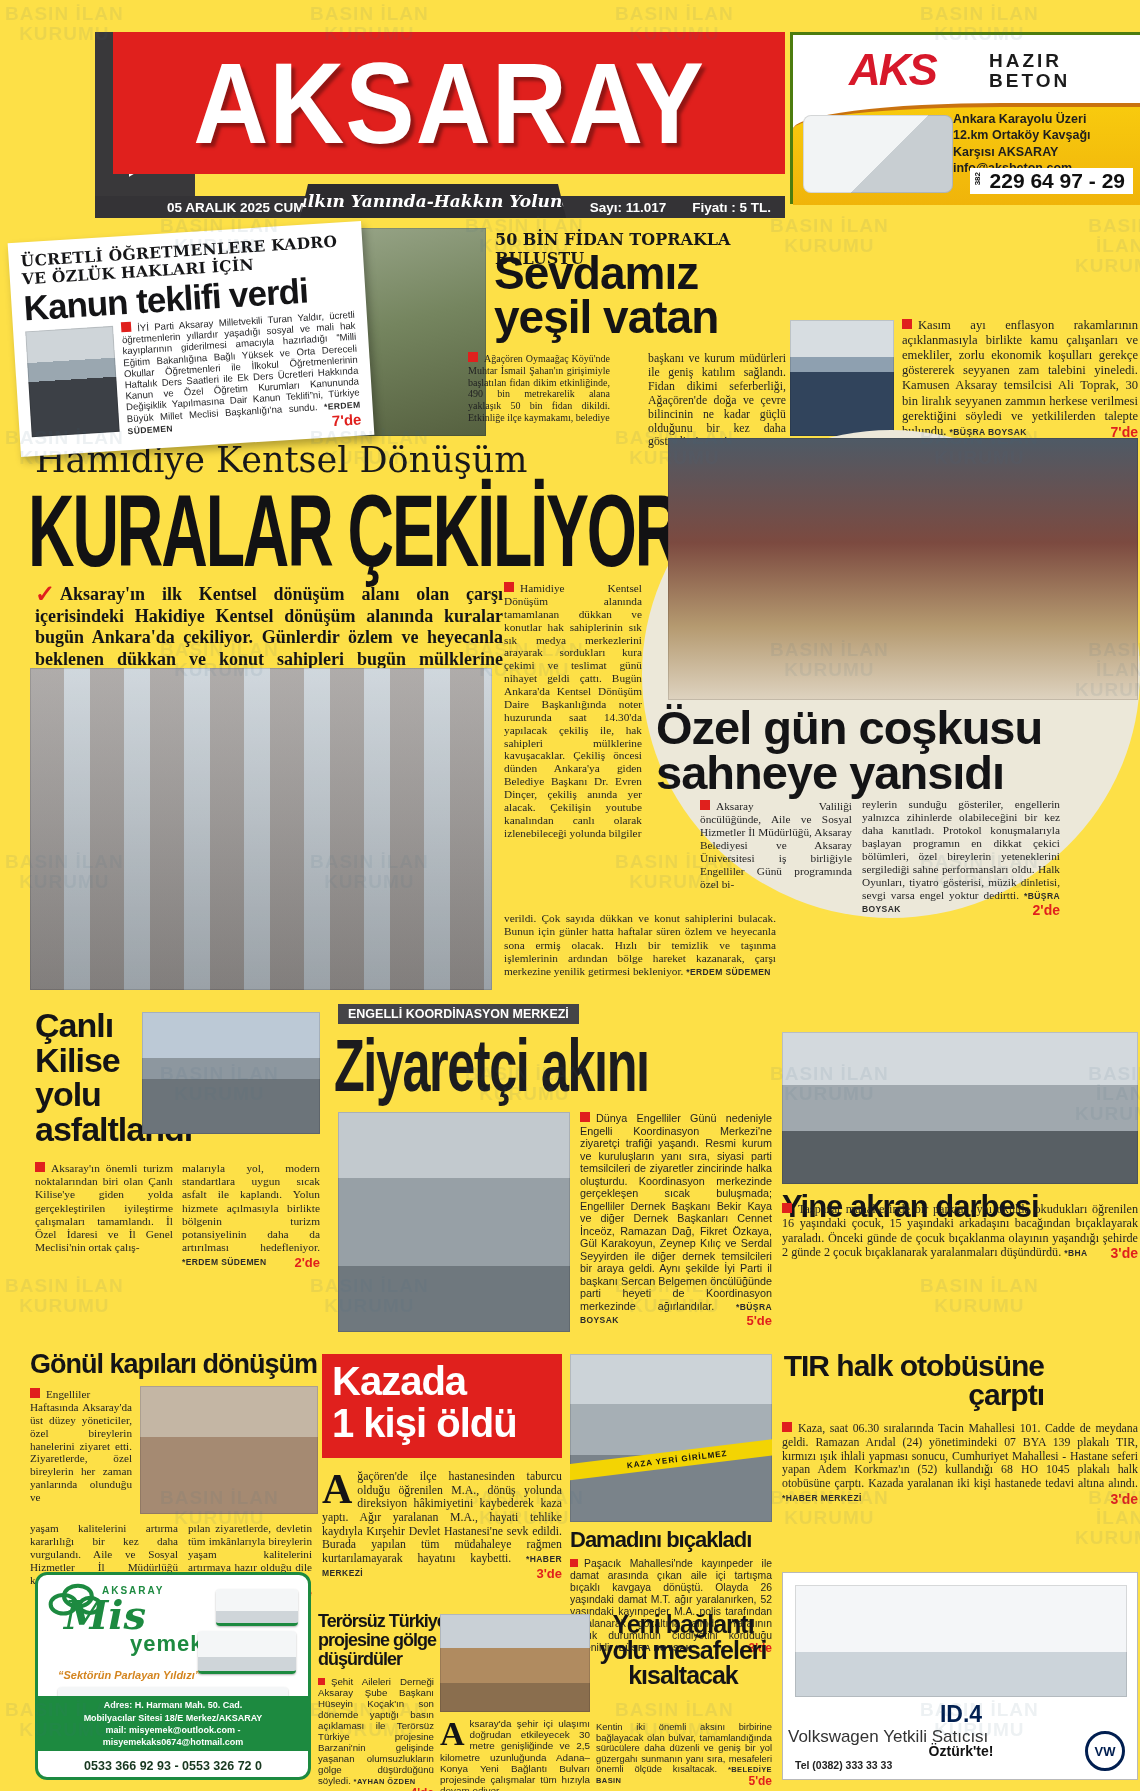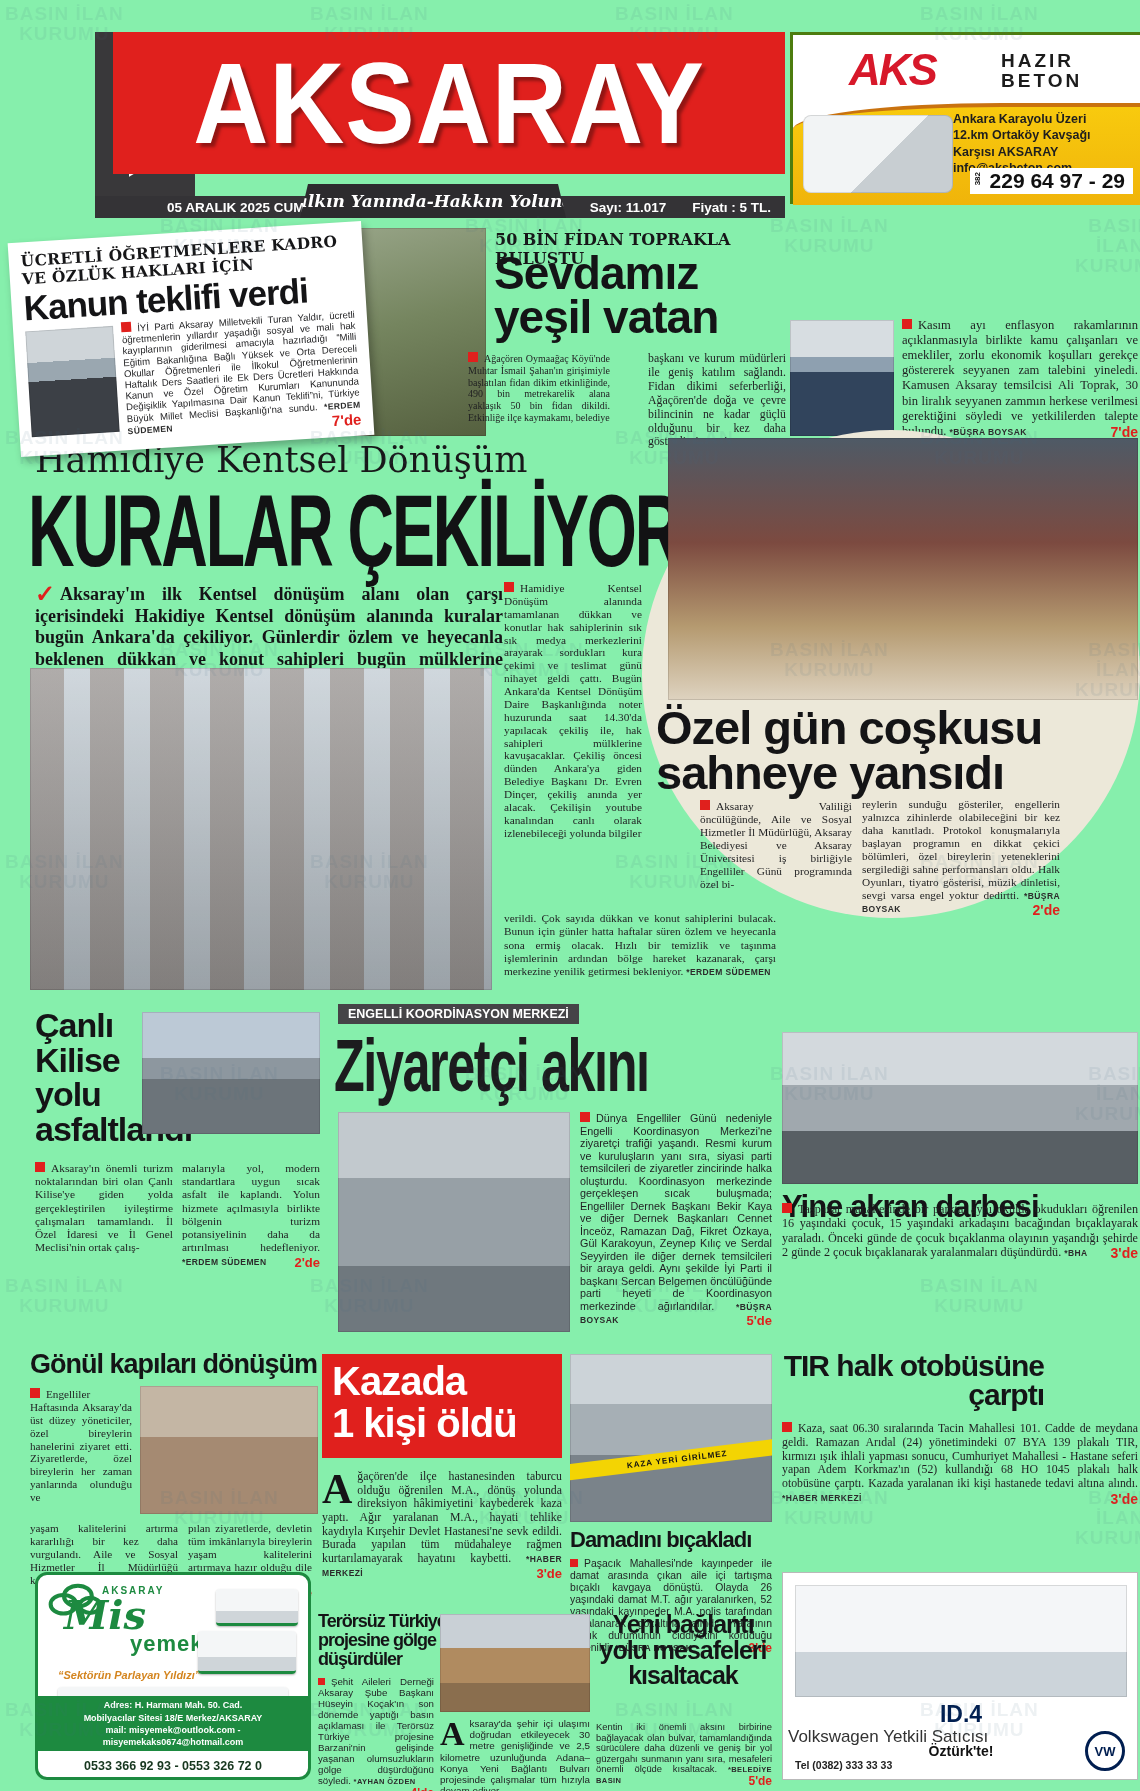--- a/index.html
+++ b/index.html
@@ -1,16 +1,16 @@
 <!DOCTYPE html>
 <html><head>
 <meta charset="utf-8">
 <style>
   html,body{margin:0;padding:0;background:#e9e9e9;}
-  .page{position:relative;width:1140px;height:1791px;background:#86efac;overflow:hidden;
+  .page{position:relative;width:1140px;height:1791px;background:#fde047;overflow:hidden;
         font-family:"Liberation Sans",sans-serif;color:#1c1c1e;margin:0 auto;}
   .abs{position:absolute;}
   
   #wm{position:absolute;inset:0;z-index:60;pointer-events:none;}
   .wm-item{position:absolute;font-weight:bold;font-size:19px;line-height:1.05;text-align:center;
            letter-spacing:1px;color:#446a80;opacity:0.09;font-family:"Liberation Sans",sans-serif;}
   
   .yeni-block{left:95px;top:32px;width:100px;height:168px;background:#39383a;z-index:1;
               display:flex;align-items:center;justify-content:center;}
   .yeni-text{writing-mode:vertical-rl;transform:rotate(180deg);color:#fff;font-weight:800;
@@ -22,21 +22,21 @@
   .date-bar{left:95px;top:196px;width:690px;height:22px;background:#343336;z-index:2;
             display:flex;align-items:center;color:#fff;font-weight:bold;font-size:13.5px;}
   .ribbon{left:300px;top:184px;width:266px;height:34px;background:#2c2b2e;z-index:3;
           clip-path:polygon(3% 0,97% 0,100% 100%,0 100%);
           display:flex;align-items:center;justify-content:center;}
   .ribbon span{font-family:"DejaVu Serif",serif;font-style:italic;font-weight:bold;
                color:#fff;font-size:17px;white-space:nowrap;}
   
   .aks-ad{left:790px;top:32px;width:348px;height:166px;background:#fff;border:3px solid #4d7c0f;z-index:2;}
   .aks-logo{left:56px;top:10px;font-size:44px;font-weight:800;font-style:italic;color:#d7182a;letter-spacing:-2px;}
-  .aks-prod{left:196px;top:16px;font-size:19px;font-weight:800;color:#1c1c1c;letter-spacing:3px;line-height:1.05;margin-left:12px;}
+  .aks-prod{left:196px;top:16px;font-size:19px;font-weight:800;color:#1c1c1c;letter-spacing:3px;line-height:1.05;}
   .aks-yellow{left:0;top:68px;width:348px;height:98px;background:linear-gradient(180deg,#f8ca0e,#f0b40a);
               border-top:4px solid #c9720f;border-radius:60% 0 0 0/26% 0 0 0;}
   .aks-truck{left:10px;top:80px;width:150px;height:78px;border-radius:8px;
              background:linear-gradient(135deg,#f2f4f5 0 55%,#c8ced2 55% 100%);box-shadow:0 2px 3px rgba(0,0,0,.25);}
   .aks-info{right:10px;top:76px;width:178px;font-size:12.5px;font-weight:bold;color:#1e1e1e;line-height:1.3;}
   .aks-phone{right:8px;bottom:7px;background:#fff;padding:1px 8px 1px 20px;font-size:21px;font-weight:800;color:#101010;}
   .aks-area{position:absolute;left:3px;top:4px;font-size:8px;font-weight:bold;writing-mode:vertical-rl;
             transform:rotate(180deg);color:#101010;}
   
   .kicker-serif{font-family:"DejaVu Serif",serif;font-weight:bold;color:#161618;}

